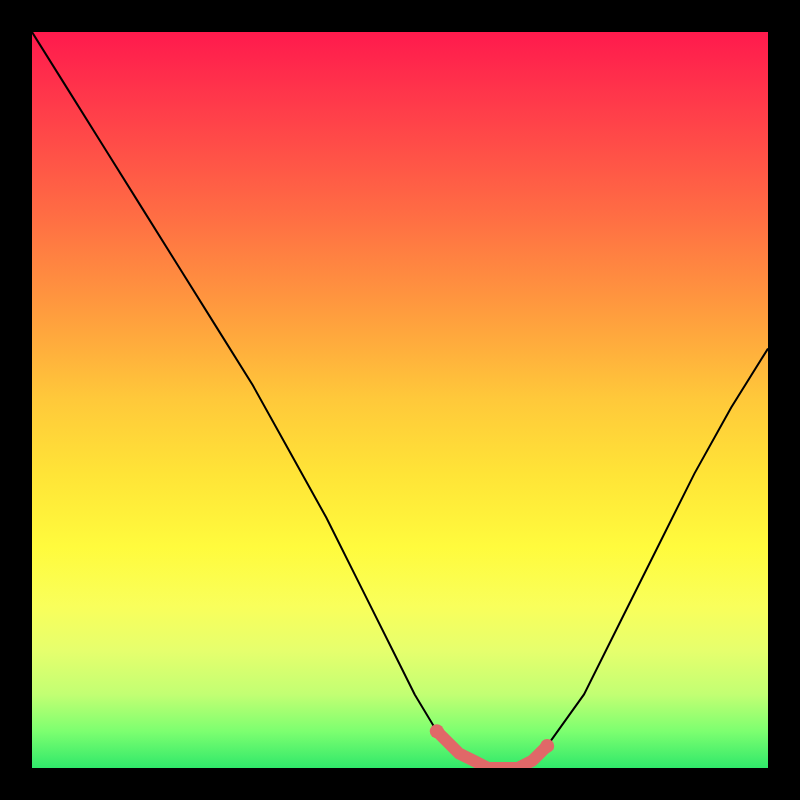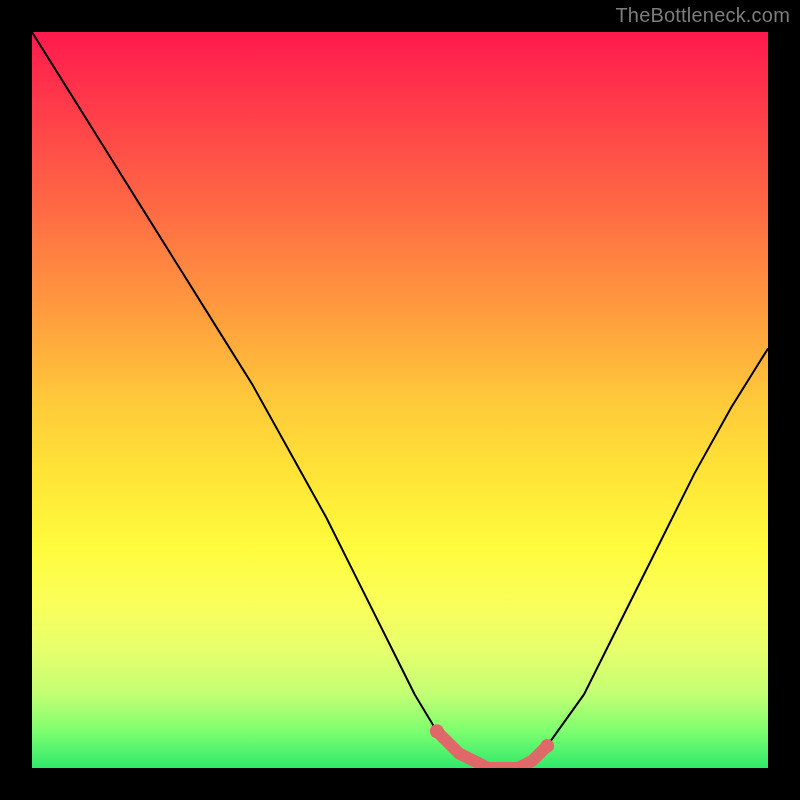--- a/index.html
+++ b/index.html
@@ -52,21 +52,20 @@
     right: 10px;
     color: #7d7d7d;
     font-size: 20px;
     letter-spacing: 0.2px;
   }
 </style>
 </head>
 <body>
 
 <div class="frame">
-  <div class="attribution">TheBottleneck.com</div>
 
   <div class="plot-area">
     <svg class="curve" viewBox="0 0 736 736" preserveAspectRatio="none">
       <path id="curve-path" fill="none" stroke="#000000" stroke-width="2" d="M0.0 0.0 L36.8 58.9 L73.6 117.8 L110.4 176.6 L147.2 235.5 L184.0 294.4 L220.8 353.3 L257.6 419.5 L294.4 485.8 L331.2 559.4 L368.0 633.0 L382.7 662.4 L404.8 699.2 L426.9 721.3 L441.6 728.6 L456.3 736.0 L471.0 736.0 L485.8 736.0 L500.5 728.6 L515.2 713.9 L552.0 662.4 L588.8 588.8 L625.6 515.2 L662.4 441.6 L699.2 375.4 L736.0 316.5"></path>
       <g id="marker-group">
           <path d="M404.8 699.2 L426.9 721.3 L441.6 728.6 L456.3 736.0 L471.0 736.0 L485.8 736.0 L500.5 728.6 L515.2 713.9" fill="none" stroke="#e06868" stroke-width="12" stroke-linecap="round" stroke-linejoin="round"></path>
           <circle cx="404.8" cy="699.2" r="7" fill="#e06868"></circle>
           <circle cx="515.2" cy="713.9" r="7" fill="#e06868"></circle>
         </g>
     </svg>

